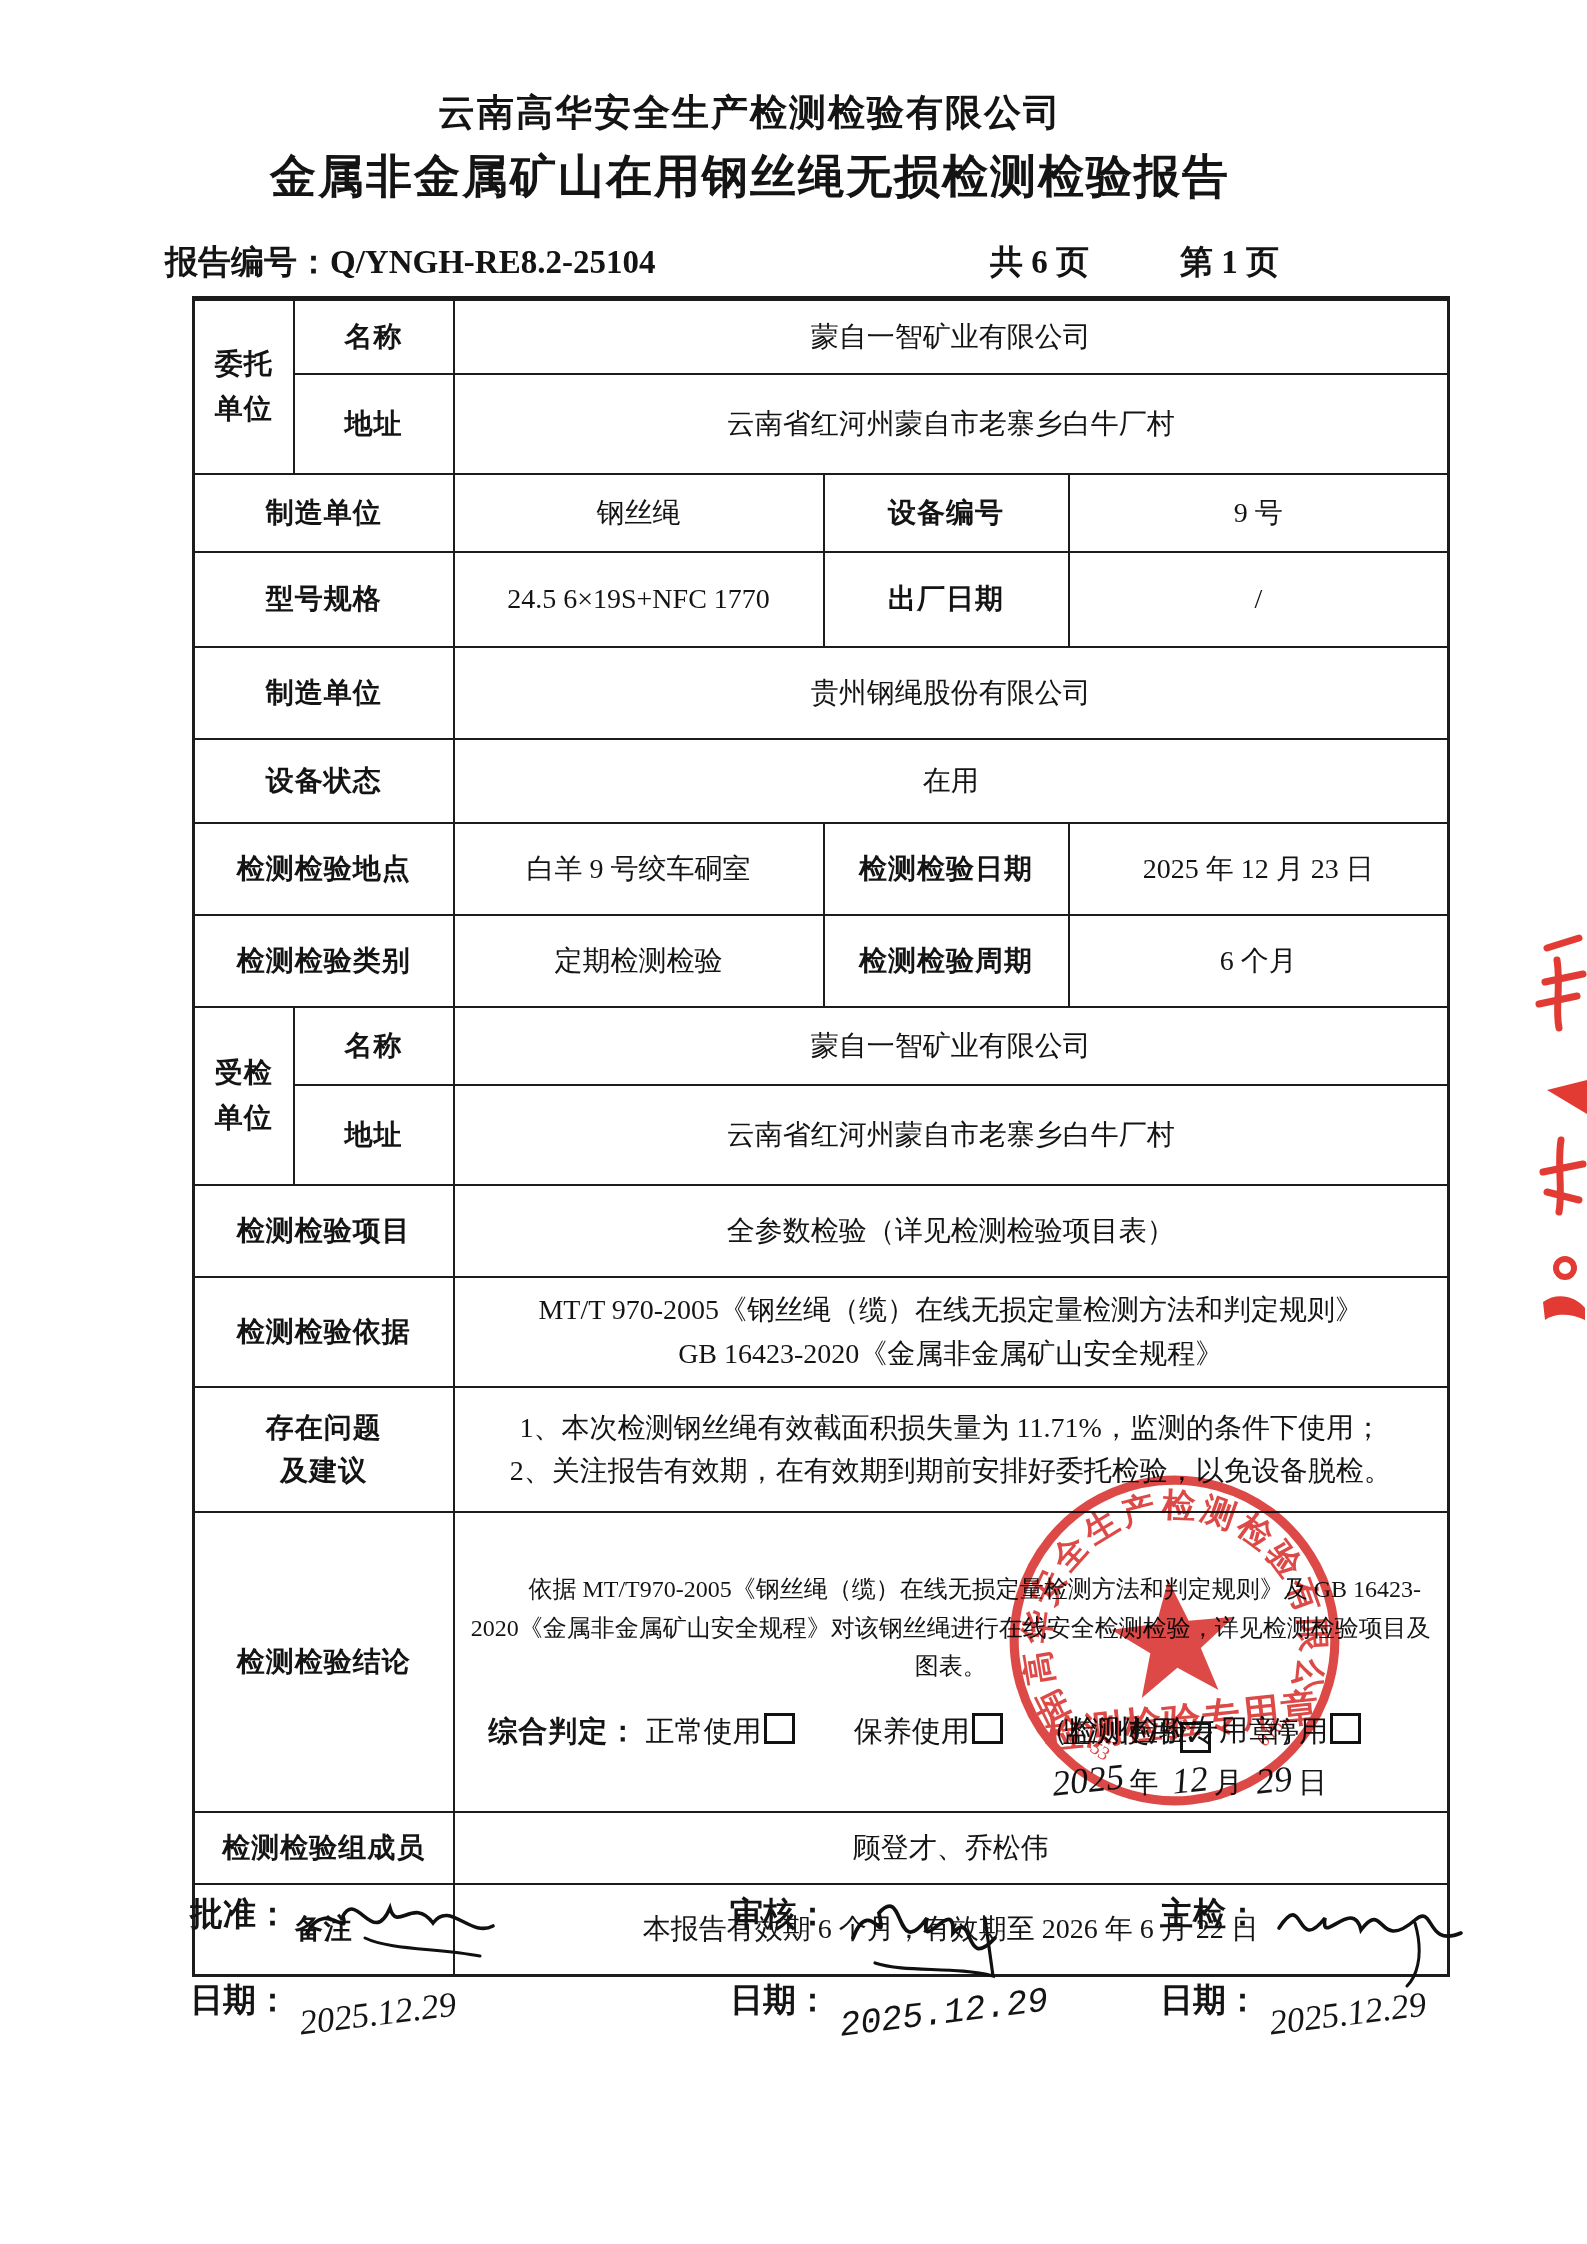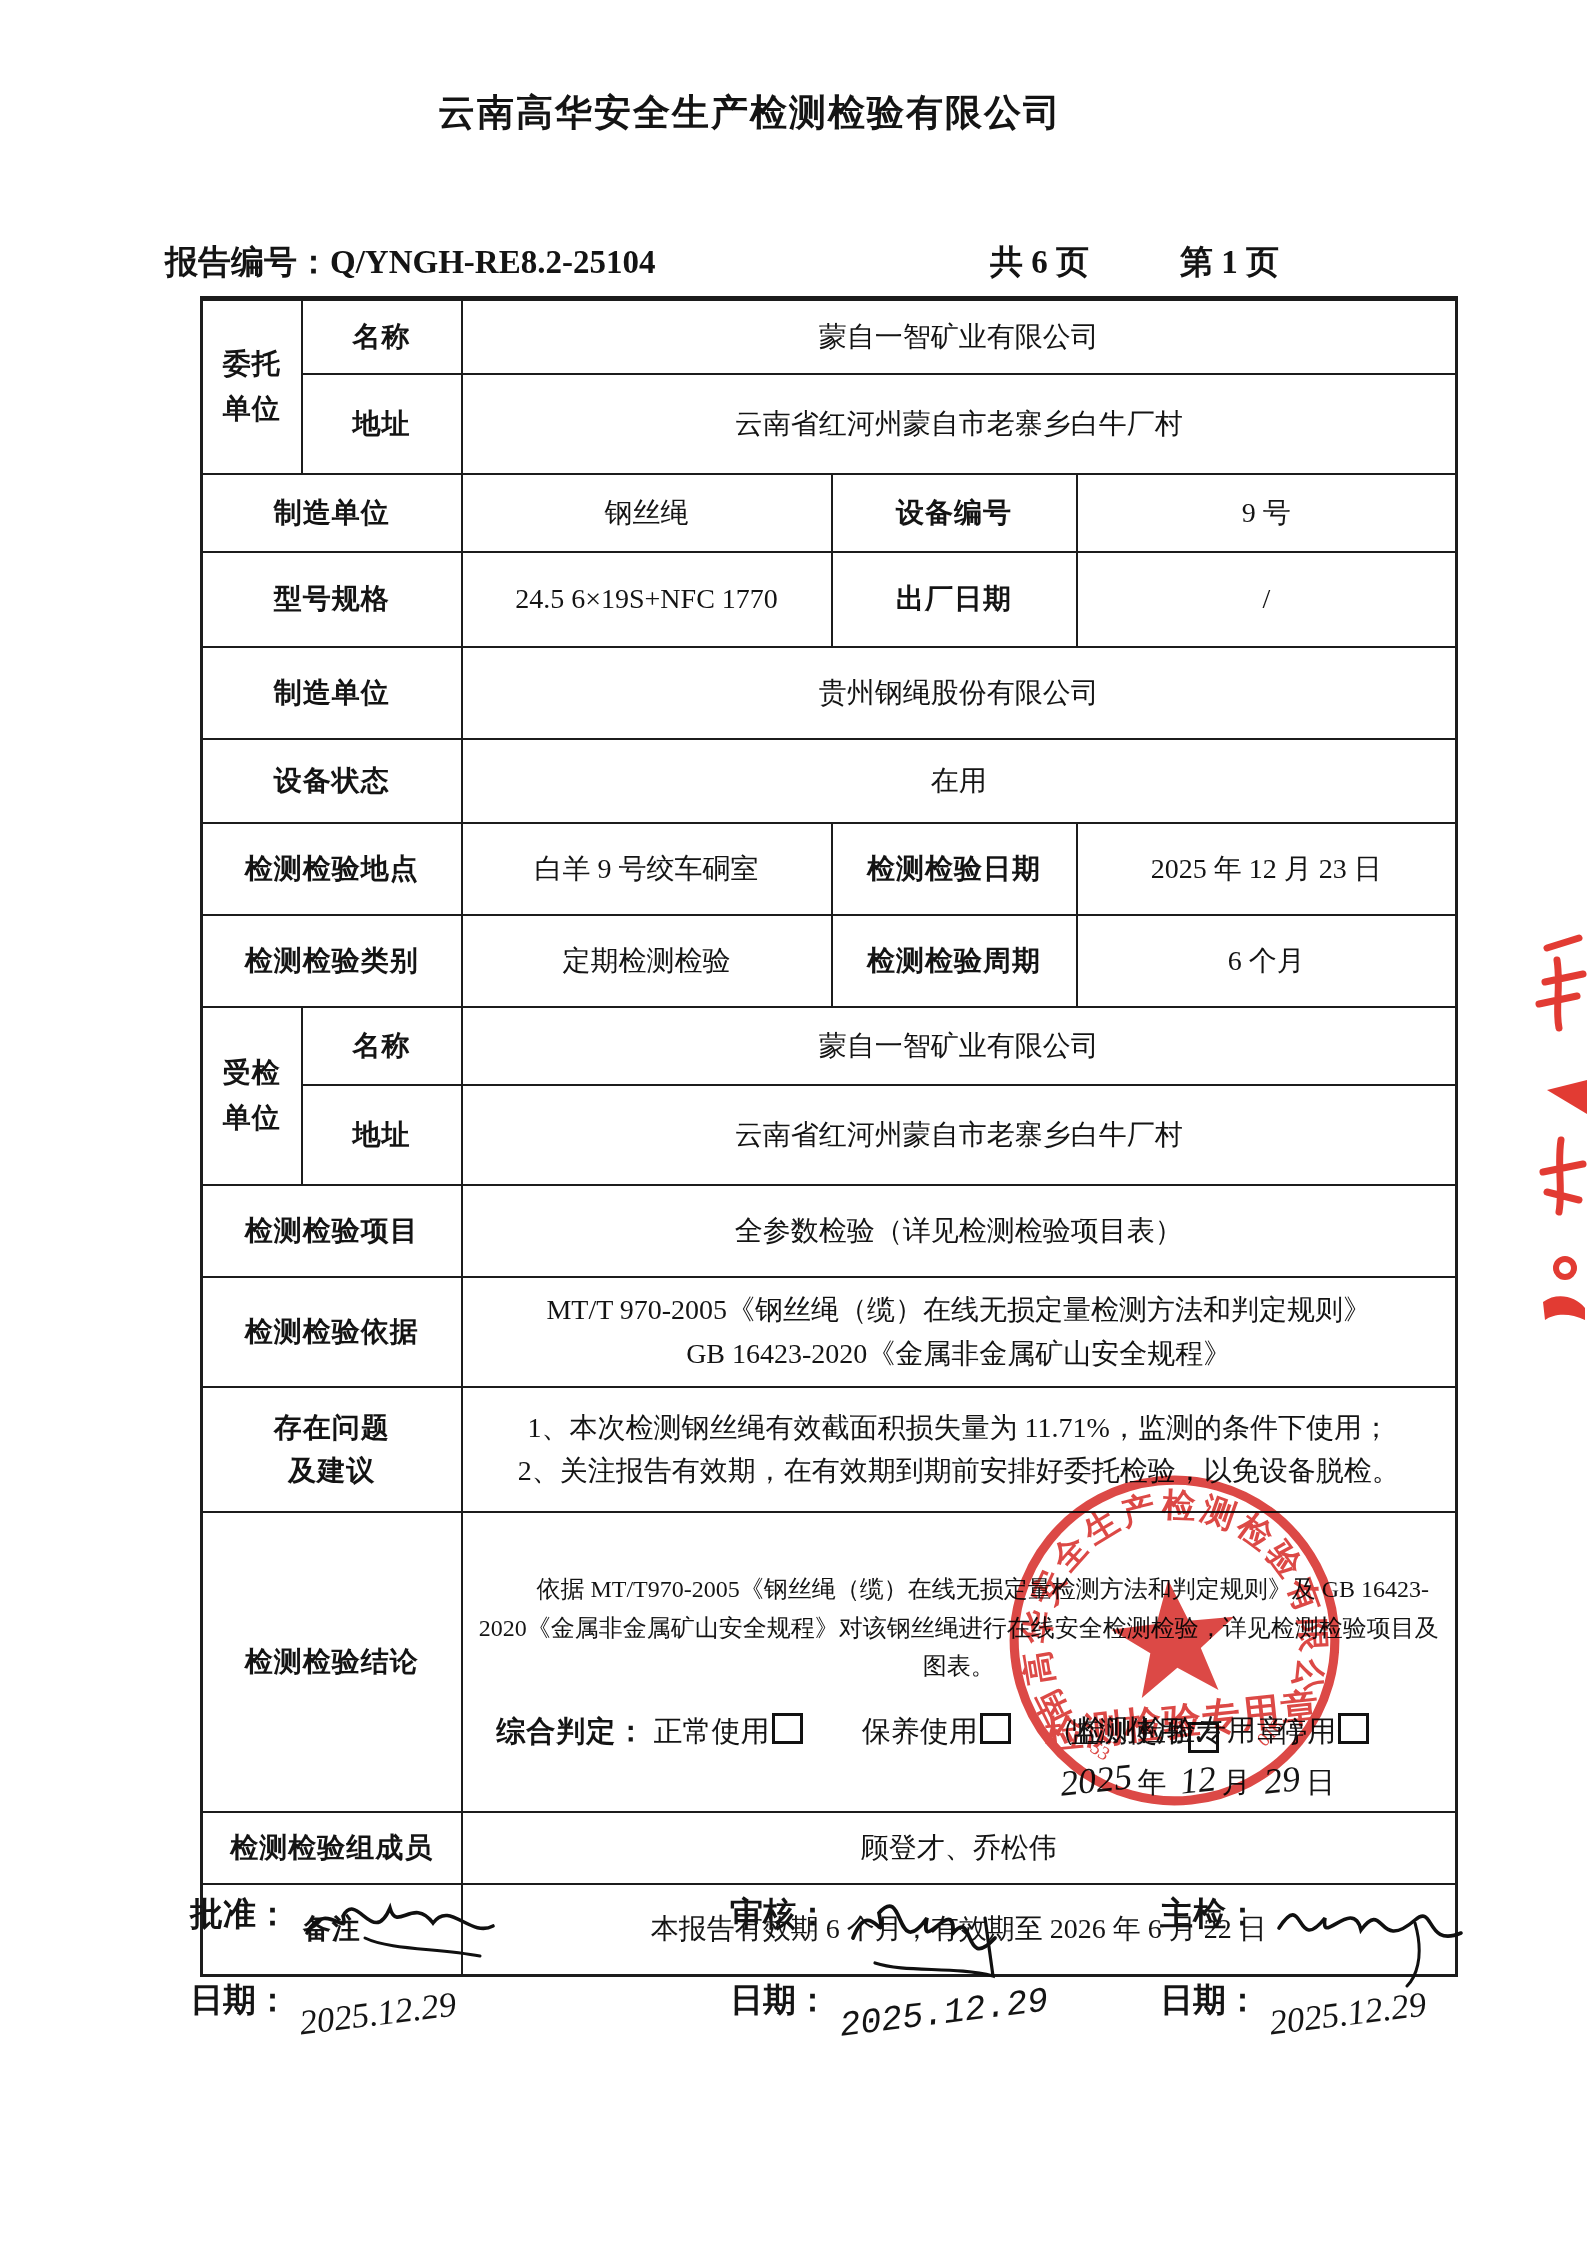--- a/index.html
+++ b/index.html
@@ -11,21 +11,21 @@
   
   .hdr{position:absolute;left:40px;top:88px;width:1420px;text-align:center;}
   .org{font-size:37px;font-weight:bold;letter-spacing:2px;}
   .ttl{font-size:46px;font-weight:bold;letter-spacing:2px;margin-top:8px;}
   .repline{position:absolute;left:165px;top:240px;width:1290px;font-size:33px;font-weight:bold;}
   .repno{position:absolute;left:0;top:0;}
   .pg1{position:absolute;left:825px;top:0;}
   .pg2{position:absolute;left:1015px;top:0;}
   
   table.doc{
-    position:absolute;left:200px;top:296px;width:1255px;
+    position:absolute;left:192px;top:296px;width:1255px;
     border-collapse:collapse;table-layout:fixed;
   }
   table.doc td{
     border:2px solid #1c1c1c;font-size:28px;text-align:center;vertical-align:middle;
     padding:2px 6px;overflow:hidden;
   }
   table.doc{border:3px solid #1c1c1c;border-top:5px solid #1c1c1c;}
   td.lab{font-weight:bold;letter-spacing:1px;}
   td.left{text-align:left;padding-left:16px;}
   .twochar{display:inline-block;width:72px;line-height:1.6;font-weight:bold;}
@@ -55,20 +55,21 @@
   .sigsvg{margin-left:6px;margin-top:-14px;}
   .s1{left:190px;} .s2{left:730px;font-family:Liberation Mono, monospace;} .s3{left:1160px;}
   
   .frag{position:absolute;right:0;overflow:hidden;pointer-events:none;}
 </style>
 </head>
 <body>
 
 <div class="hdr">
   <div class="org">云南高华安全生产检测检验有限公司</div>
+  <div class="ttl">金属非金属矿山在用钢丝绳无损检测检验报告</div>
 </div>
 <div class="repline">
   <span class="repno"><span>报告编号：</span><span>Q/YNGH-RE8.2-25104</span></span>
   <span class="pg1">共 6 页</span>
   <span class="pg2">第 1 页</span>
 </div>
 
 <table class="doc">
   <colgroup>
       <col style="width:100px">

